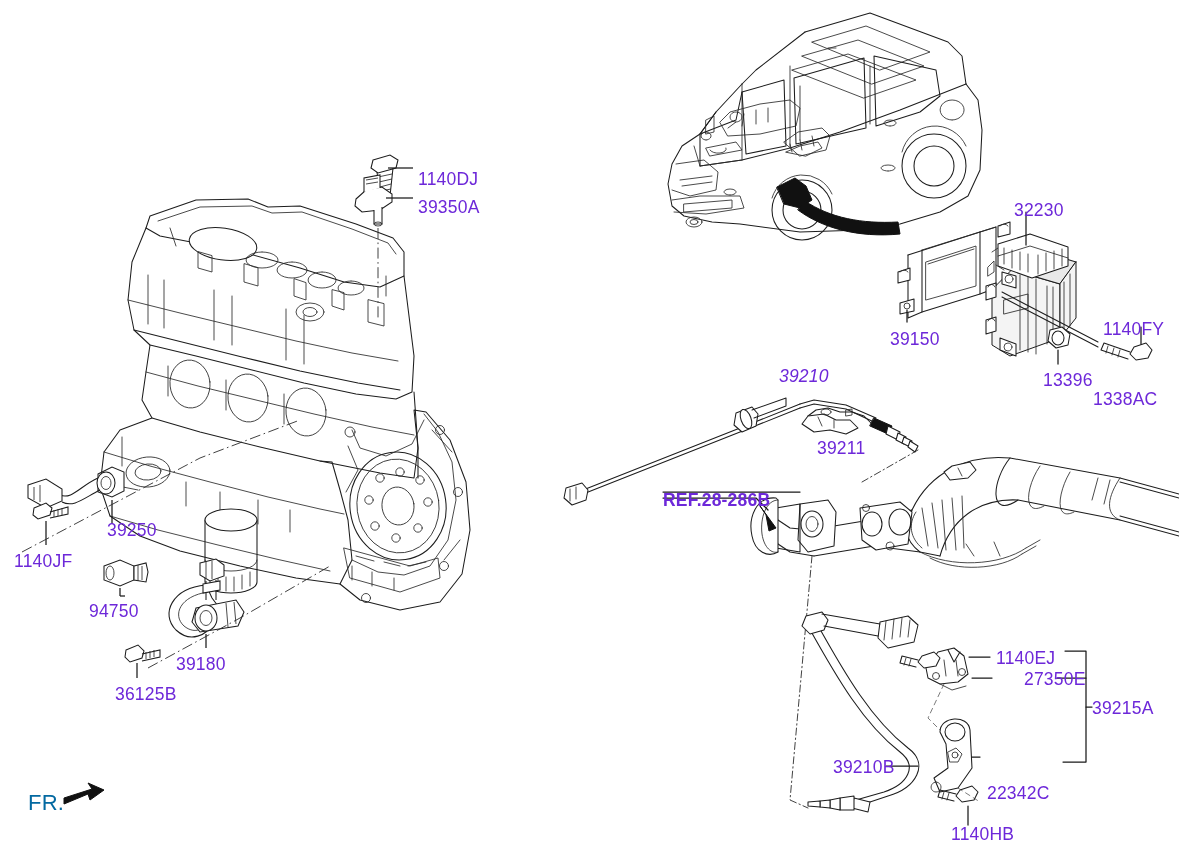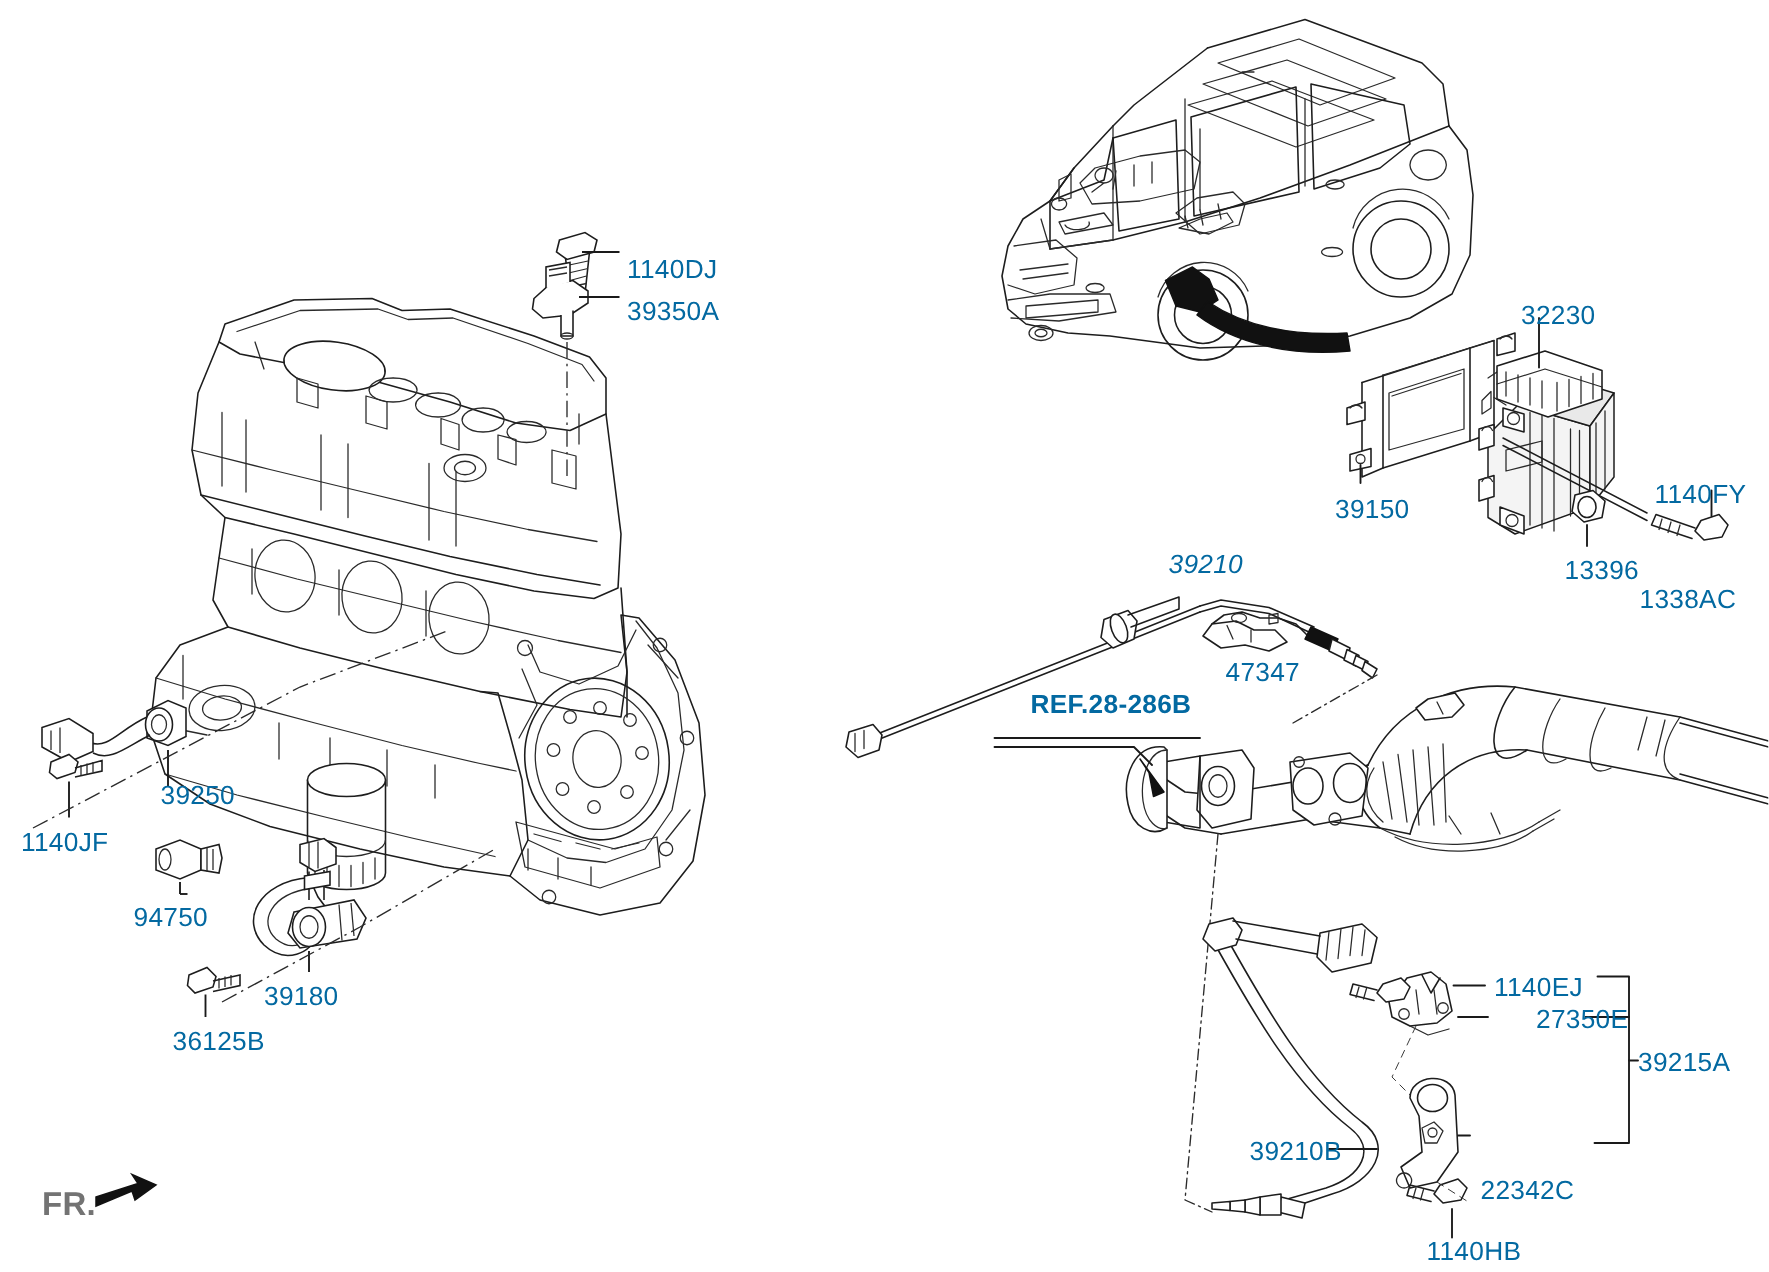--- a/index.html
+++ b/index.html
@@ -13,27 +13,27 @@
     width:1179px;
     height:848px;
     background:#ffffff;
     overflow:hidden;
   }
   #art{position:absolute;left:0;top:0;width:1179px;height:848px;}
   .lbl{
     position:absolute;
     font-family:"Liberation Sans", sans-serif;
     font-size:17.5px;
-    color:#0369a1;
+    color:#6d28d9;
     white-space:nowrap;
     letter-spacing:0.2px;
     line-height:1.18;
   }
   .lbl.bold{font-weight:bold;}
-  .lbl.fr{font-size:22px;font-weight:bold;color:#737373;}
+  .lbl.fr{font-size:22px;font-weight:normal;color:#0369a1;}
   svg{display:block;}
   .ln{fill:none;stroke:#1d1d1d;stroke-width:1.05;}
   .ln-thin{fill:none;stroke:#2a2a2a;stroke-width:0.85;}
   .ln-vthin{fill:none;stroke:#353535;stroke-width:0.65;}
   .lead{fill:none;stroke:#1a1a1a;stroke-width:1.25;}
   .dash{fill:none;stroke:#2b2b2b;stroke-width:0.9;stroke-dasharray:11 3.5 1.6 3.5;}
   .dash2{fill:none;stroke:#2b2b2b;stroke-width:0.9;stroke-dasharray:7 3 1.4 3;}
   .fillw{fill:#ffffff;stroke:#1d1d1d;stroke-width:1.05;}
   .fillk{fill:#111;stroke:#111;stroke-width:1;}
   .fillg{fill:#e9e9e9;stroke:#1d1d1d;stroke-width:1.05;}
@@ -454,23 +454,23 @@
   <div class="lbl" style="left:418px;top:169px;">1140DJ</div>
   <div class="lbl" style="left:418px;top:197px;">39350A</div>
 
   <div class="lbl" style="left:1014px;top:200px;">32230</div>
   <div class="lbl" style="left:890px;top:329px;">39150</div>
   <div class="lbl" style="left:1103px;top:319px;">1140FY</div>
   <div class="lbl" style="left:1043px;top:370px;">13396</div>
   <div class="lbl" style="left:1093px;top:389px;">1338AC</div>
 
   <div class="lbl" style="left:779px;top:366px;font-style:italic;">39210</div>
-  <div class="lbl" style="left:817px;top:438px;">47347</div>
-
-  <div class="lbl bold" style="left:663px;top:459px;margin-left:24px;">REF.28-286B</div>
+  <div class="lbl" style="left:817px;top:438px;">39211</div>
+
+  <div class="lbl bold" style="left:663px;top:490px;">REF.28-286B</div>
 
   <div class="lbl" style="left:75px;top:520px;margin-left:32px;">39250</div>
   <div class="lbl" style="left:14px;top:551px;">1140JF</div>
   <div class="lbl" style="left:89px;top:601px;">94750</div>
   <div class="lbl" style="left:176px;top:654px;">39180</div>
   <div class="lbl" style="left:115px;top:684px;">36125B</div>
 
   <div class="lbl" style="left:996px;top:648px;">1140EJ</div>
   <div class="lbl" style="left:1000px;top:669px;margin-left:24px;">27350E</div>
   <div class="lbl" style="left:1092px;top:698px;">39215A</div>

